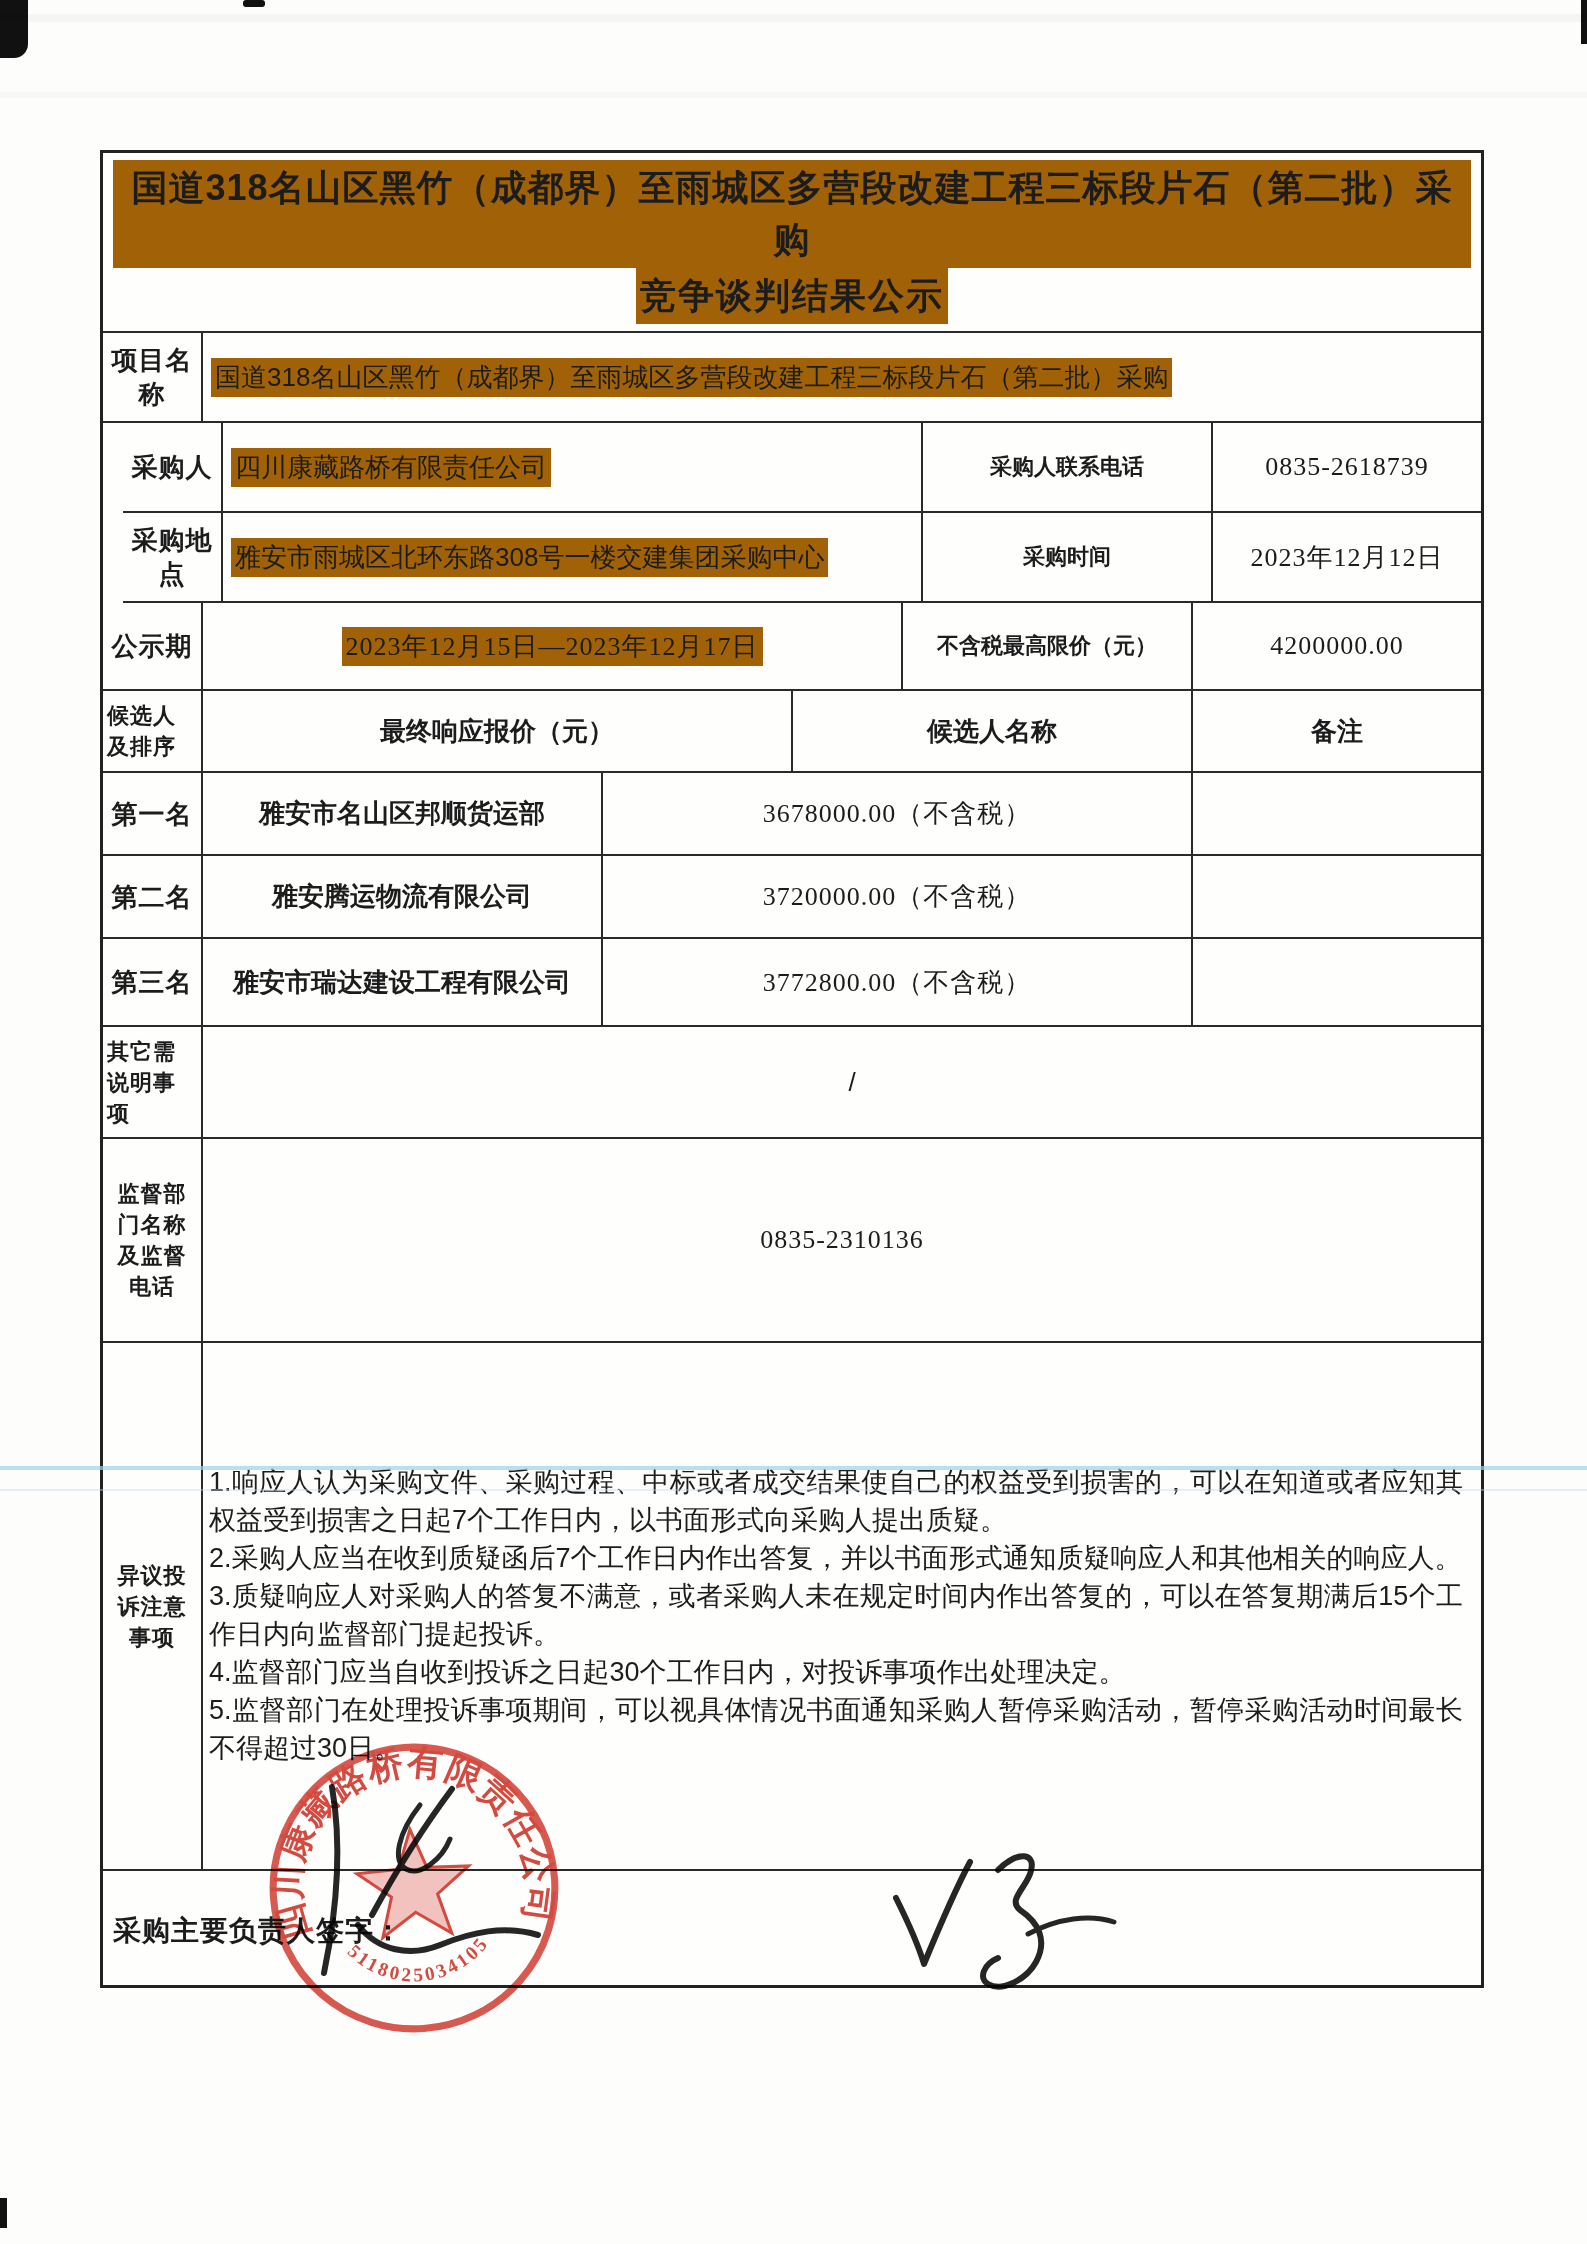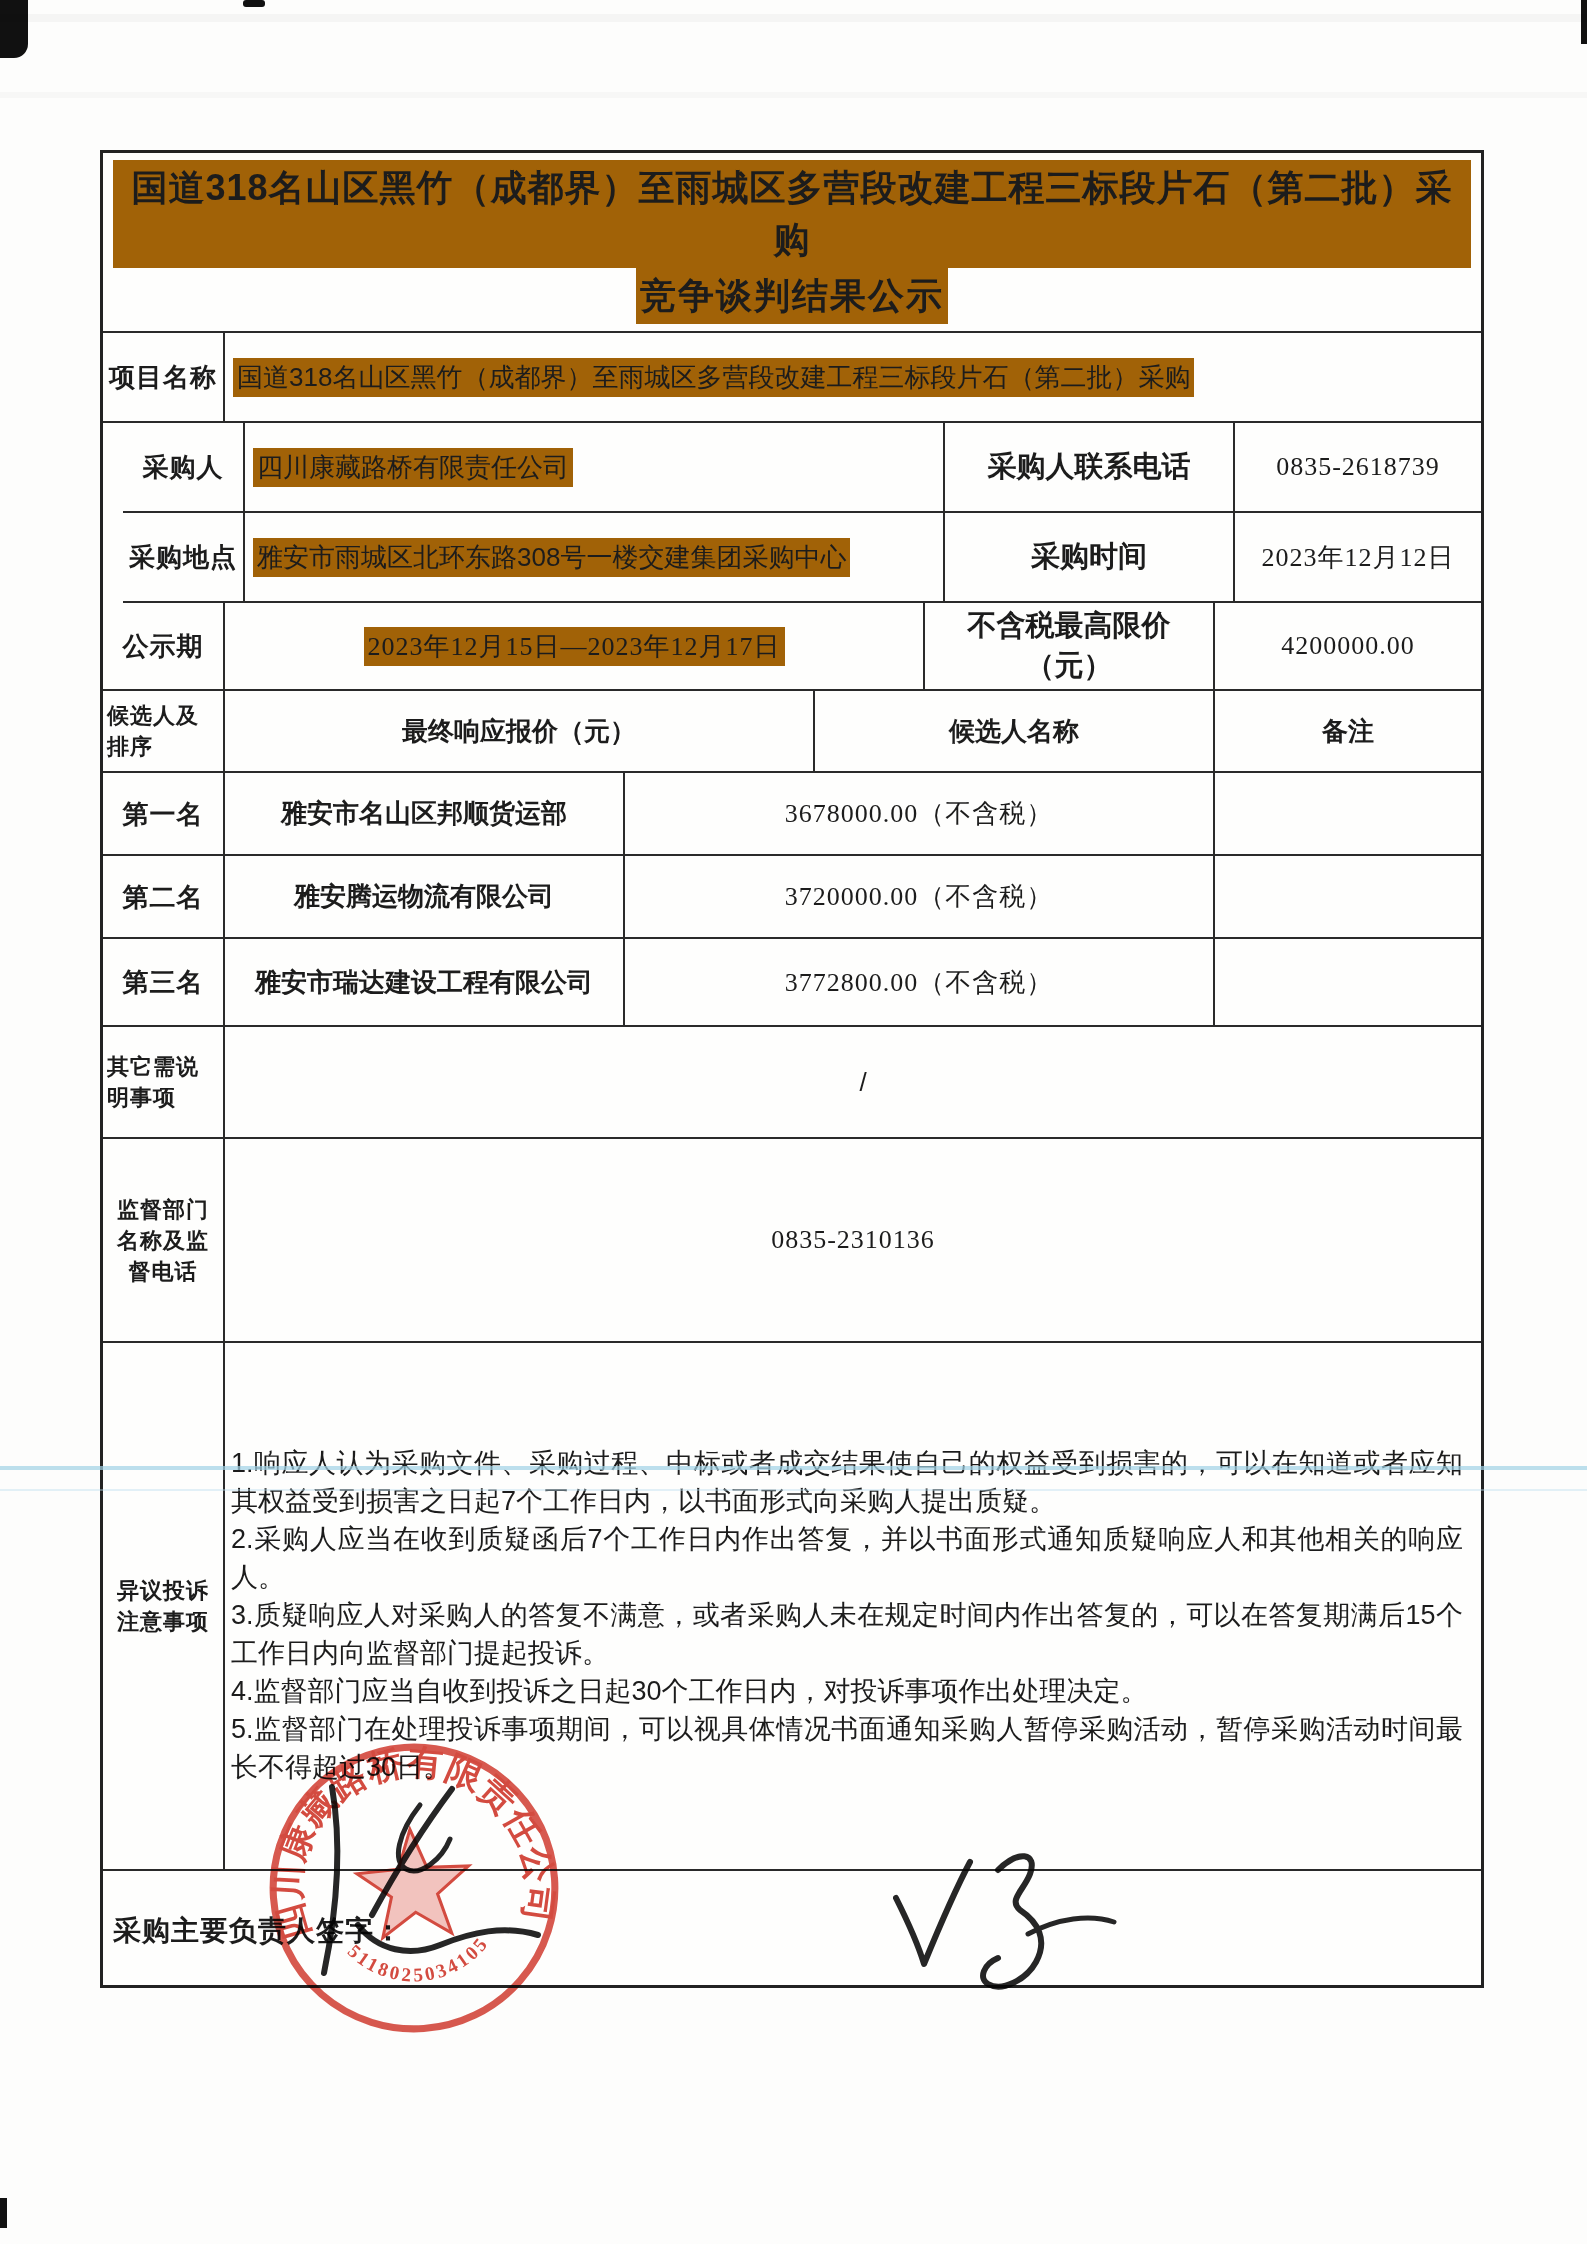--- a/index.html
+++ b/index.html
@@ -26,21 +26,21 @@
   .row{display:flex;box-sizing:border-box;border-bottom:2px solid #2a2a2a;}
   .row:last-child{border-bottom:none;}
   .cell{
     display:flex;align-items:center;justify-content:center;
     box-sizing:border-box;text-align:center;
     border-right:2px solid #2a2a2a;
     padding:4px 8px;
   }
   .cell.last{border-right:none;}
   .cell.left{justify-content:flex-start;text-align:left;}
-  .label-col{width:122px;font-size:26px;font-weight:600;letter-spacing:1px;line-height:34px;padding:4px 4px;}
+  .label-col{width:100px;font-size:26px;font-weight:600;letter-spacing:1px;line-height:34px;padding:4px 4px;}
   .label-col.small{font-size:22px;line-height:31px;}
   .val{font-size:26px;font-weight:500;}
   .hl{background:#a16207;padding:2px 4px;}
   .num{font-family:"Liberation Serif", serif;letter-spacing:1px;}
 
   
   .title-row{height:180px;display:flex;flex-direction:column;align-items:center;justify-content:center;border-bottom:2px solid #2a2a2a;box-sizing:border-box;padding:6px 10px;}
   .title-main{font-size:36px;font-weight:700;line-height:52px;text-align:center;letter-spacing:1px;}
   .title-sub{font-size:36px;font-weight:700;line-height:52px;text-align:center;letter-spacing:2px;}
 
@@ -50,21 +50,21 @@
   .r-candheader{height:82px;}
   .r-rank1{height:83px;}
   .r-rank2{height:83px;}
   .r-rank3{height:88px;}
   .r-other{height:112px;gap:20px;}
   .r-supervision{height:204px;}
   .r-complaint{height:528px;}
   .r-signature{height:120px;border-bottom:none;}
 
   .w-value1{width:700px;}
-  .w-label2{width:290px;font-size:29px;font-weight:600;}
+  .w-label2{width:290px;font-size:22px;font-weight:600;}
   .w-value2{flex:1;}
   .w-name{width:400px;}
   .w-price{width:590px;}
   .w-remark{flex:1;}
   .w-wide{flex:1;}
 
   .sup-stack{flex:1;display:flex;flex-direction:column;}
   .sup-a{height:105px;display:flex;align-items:center;justify-content:center;border-bottom:2px solid #2a2a2a;box-sizing:border-box;}
   .sup-b{flex:1;display:flex;align-items:center;justify-content:center;}
 

